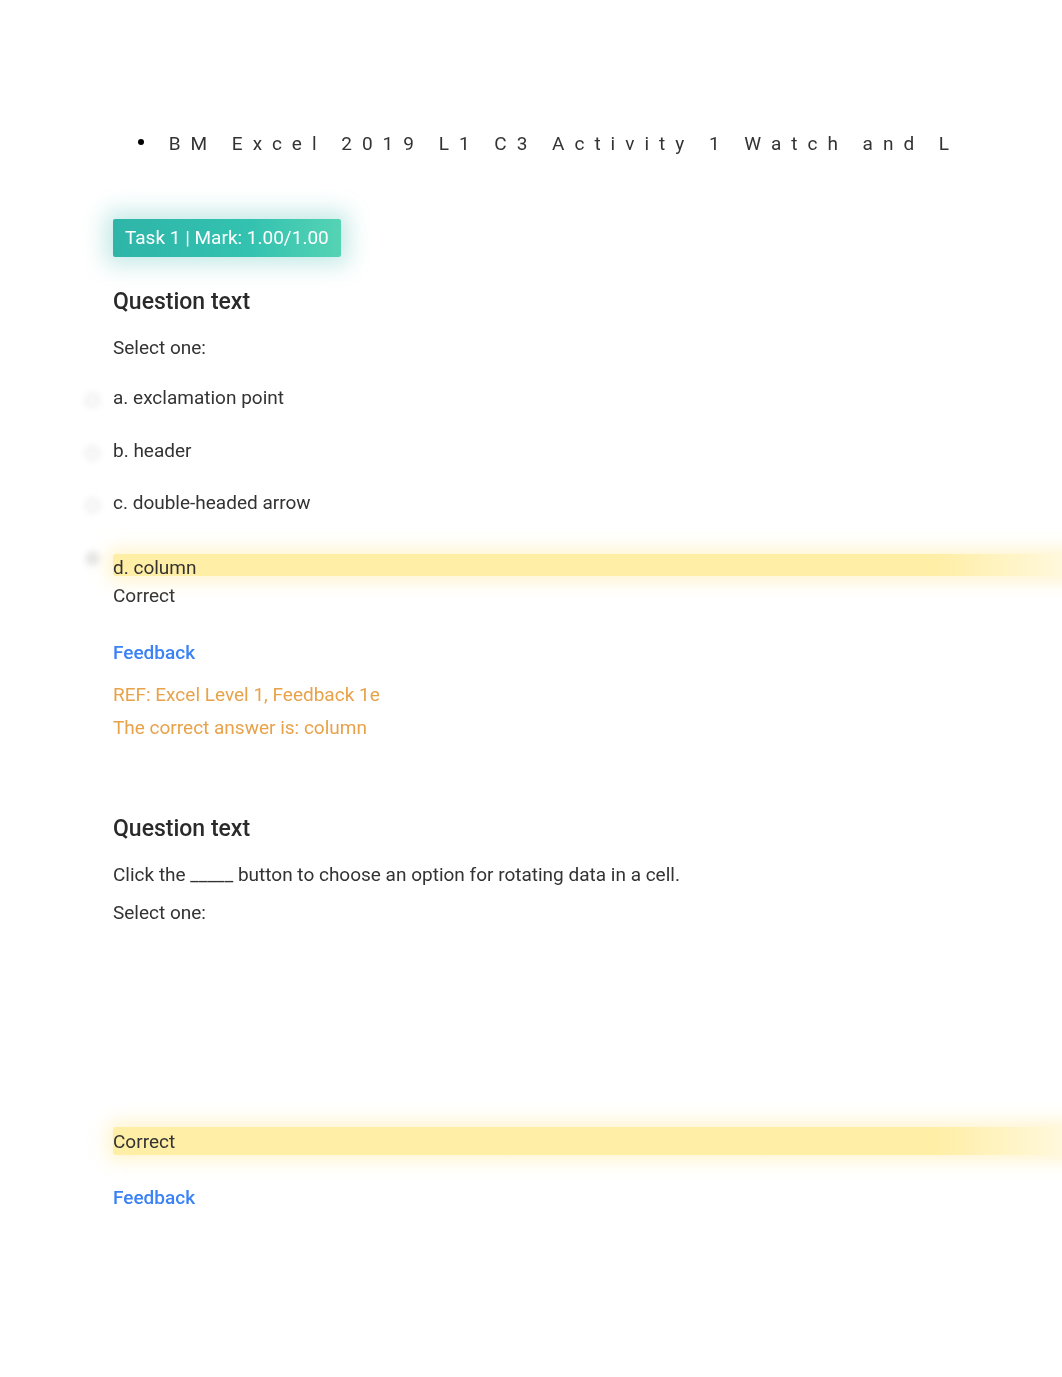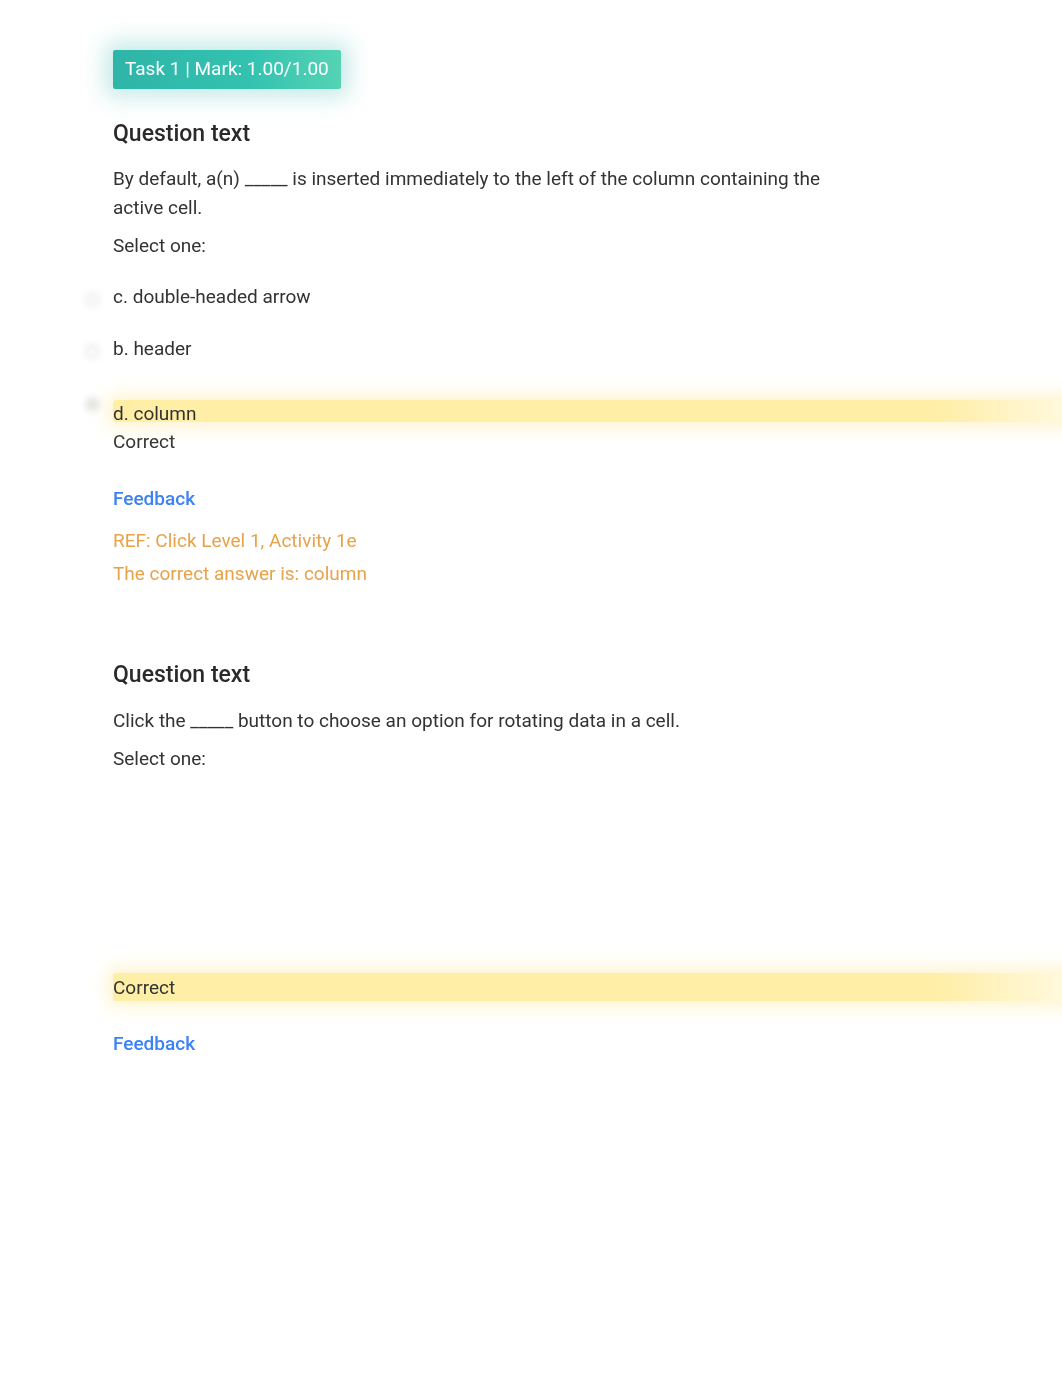--- a/index.html
+++ b/index.html
@@ -138,52 +138,64 @@
     }
     .q2-correct {
       margin-top: 200px;
     }
   </style>
 </head>
 <body>
 
 <div class="page">
 
+  <div class="breadcrumb-row">
+    <span class="bullet"></span>
+    <span class="breadcrumb-text">BM Excel 2019 L1 C3 Activity 1 Watch and L</span>
+  </div>
 
   <div class="content">
 
     <div class="task-badge">Task 1 | Mark: 1.00/1.00</div>
 
     
     <div>
       <div class="question-heading">Question text</div>
-      <div class="question-body">By default, a(n) _____ is inserted immediately to the left of the column containing the active cell.</div>
       <div class="select-one">Select one:</div>
 
       <div class="options">
-
 
         <div class="option-row">
           <span class="radio">
             <svg width="15" height="15" viewBox="0 0 15 15">
                 <circle cx="7.5" cy="7.5" r="6" fill="none" stroke="#888" stroke-width="1.5"></circle>
                 <circle class="inner" cx="7.5" cy="7.5" r="3" fill="none"></circle>
               </svg>
           </span>
-          <span class="option-label">c. double-headed arrow</span>
+          <span class="option-label">a. exclamation point</span>
         </div>
 
         <div class="option-row">
           <span class="radio">
             <svg width="15" height="15" viewBox="0 0 15 15">
                 <circle cx="7.5" cy="7.5" r="6" fill="none" stroke="#888" stroke-width="1.5"></circle>
                 <circle class="inner" cx="7.5" cy="7.5" r="3" fill="none"></circle>
               </svg>
           </span>
           <span class="option-label">b. header</span>
+        </div>
+
+        <div class="option-row">
+          <span class="radio">
+            <svg width="15" height="15" viewBox="0 0 15 15">
+                <circle cx="7.5" cy="7.5" r="6" fill="none" stroke="#888" stroke-width="1.5"></circle>
+                <circle class="inner" cx="7.5" cy="7.5" r="3" fill="none"></circle>
+              </svg>
+          </span>
+          <span class="option-label">c. double-headed arrow</span>
         </div>
 
         <div class="option-row tight">
           <span class="radio selected">
             <svg width="15" height="15" viewBox="0 0 15 15">
                 <circle cx="7.5" cy="7.5" r="6" fill="none" stroke="#666" stroke-width="1.5"></circle>
                 <circle class="inner" cx="7.5" cy="7.5" r="3" fill="#666"></circle>
               </svg>
           </span>
           <div class="highlight-wrap">
@@ -192,21 +204,21 @@
               <span class="option-label">d. column</span>
             </div>
           </div>
           <div class="correct-text">Correct</div>
         </div>
 
       </div>
 
       <div class="feedback-block">
         <div class="feedback-heading">Feedback</div>
-        <div class="feedback-line">REF: Click Level 1, Activity 1e</div>
+        <div class="feedback-line">REF: Excel Level 1, Feedback 1e</div>
         <div class="feedback-line">The correct answer is: column</div>
       </div>
     </div>
 
     
     <div class="q2">
       <div class="question-heading">Question text</div>
       <div class="question-body">Click the _____ button to choose an option for rotating data in a cell.</div>
       <div class="select-one">Select one:</div>
 

